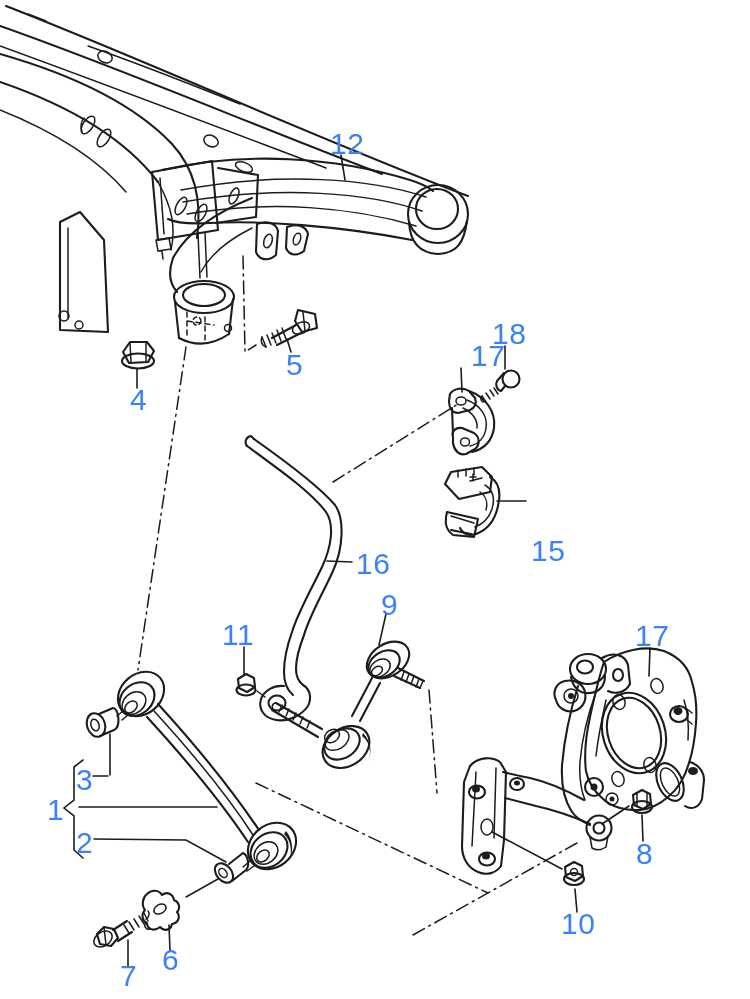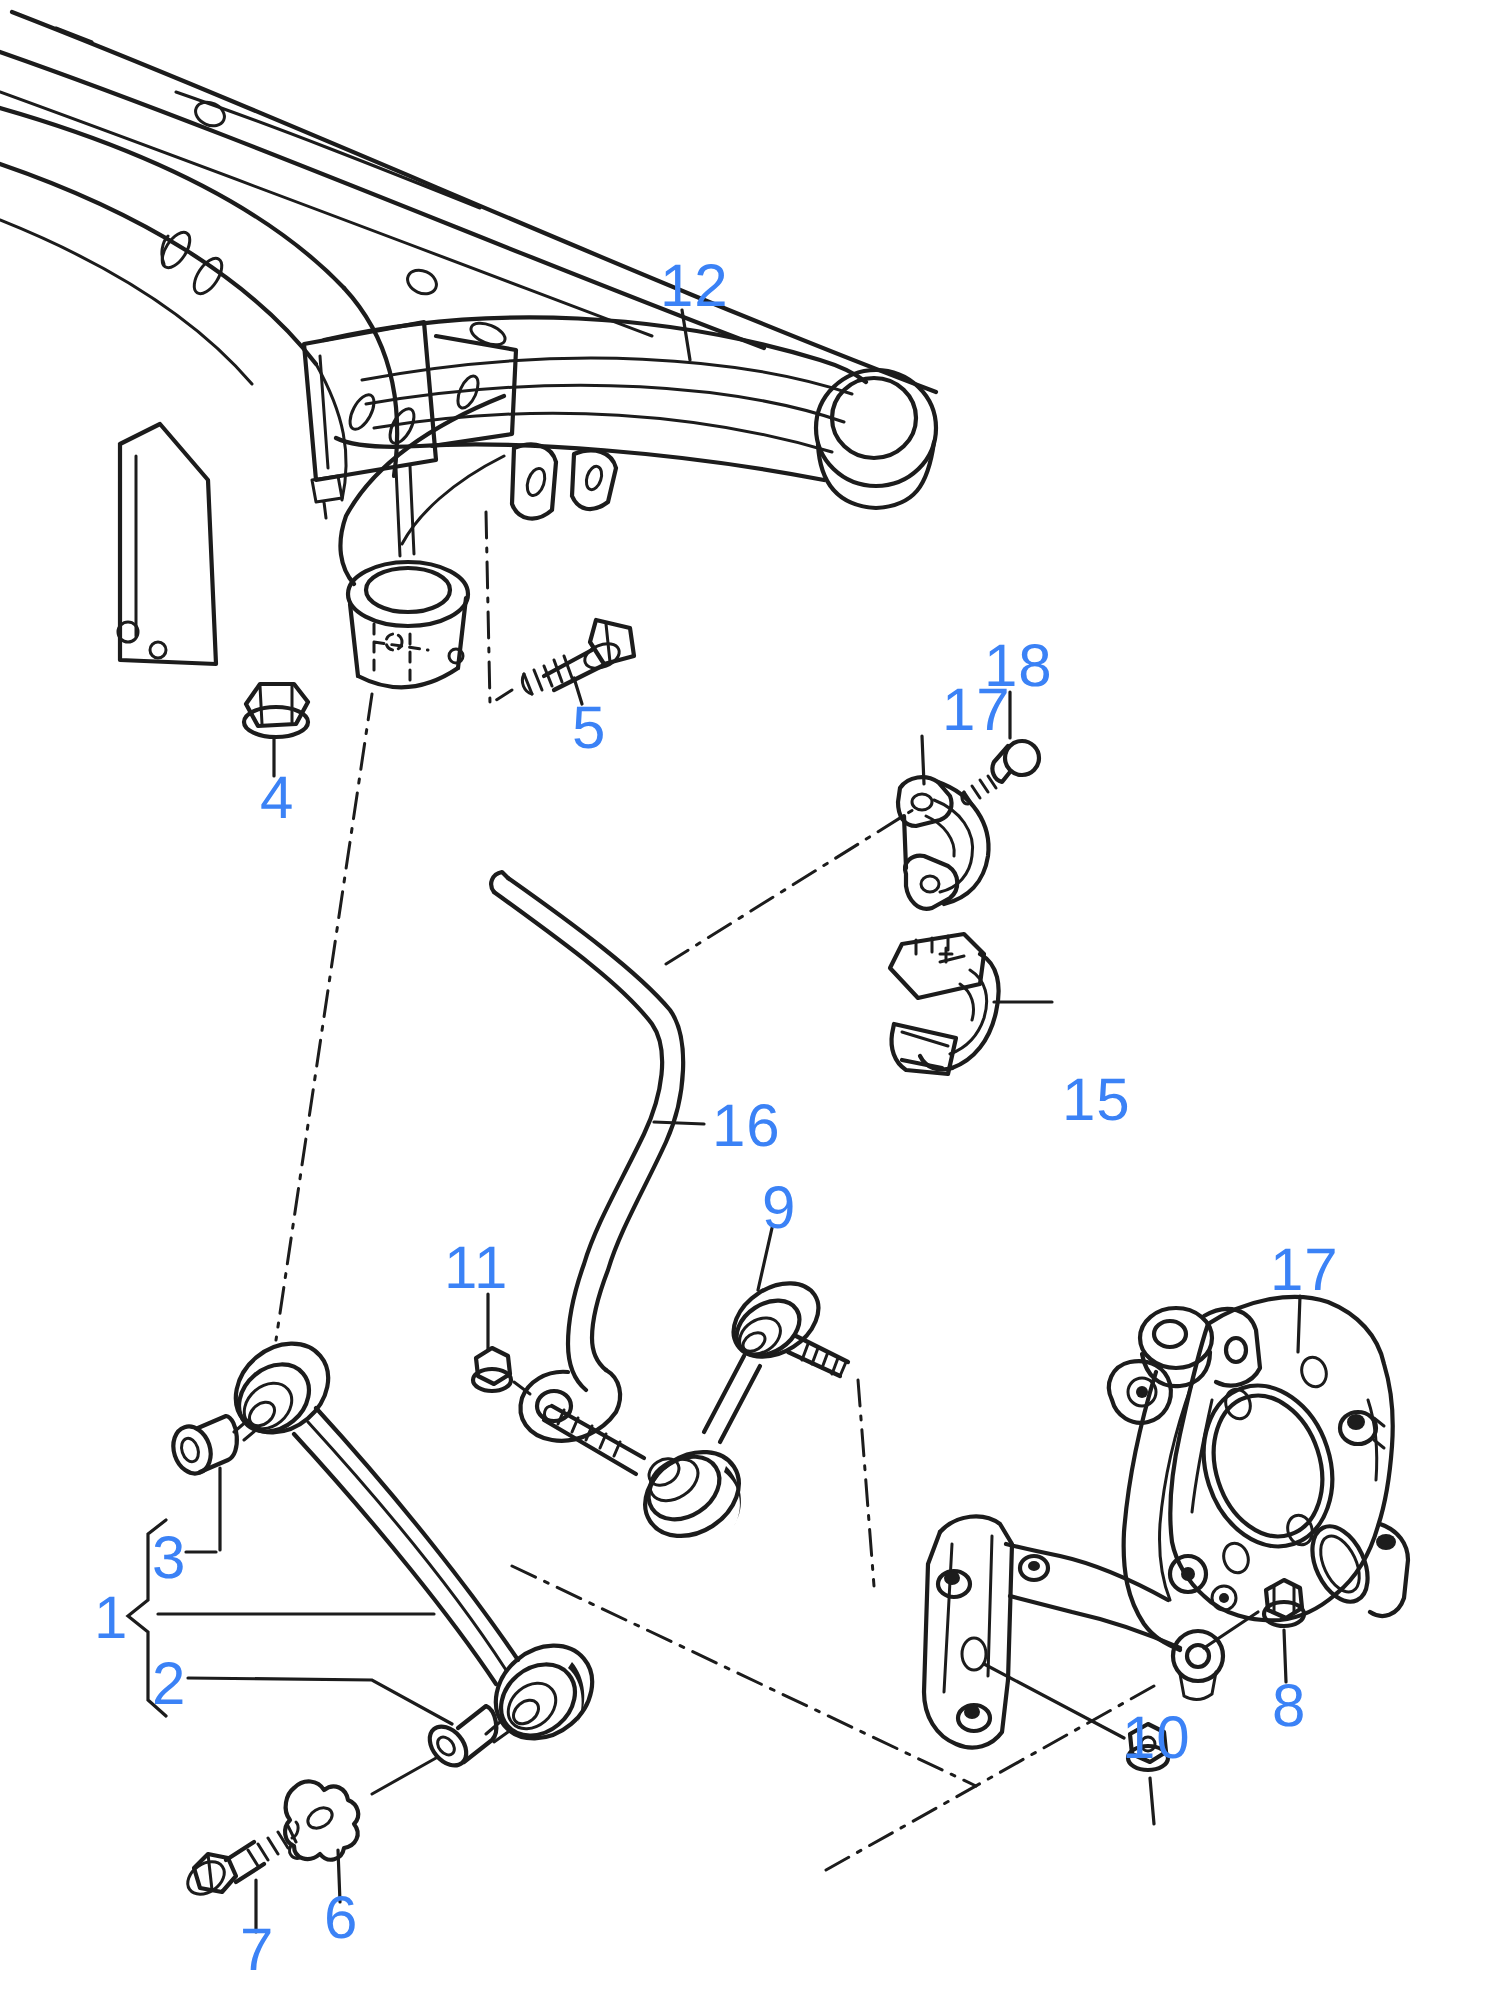--- a/index.html
+++ b/index.html
@@ -335,17 +335,17 @@
 <div class="part-label" style="left:492px;top:319px;">18</div>
 <div class="part-label" style="left:531px;top:488px;margin-top:48px;">15</div>
 <div class="part-label" style="left:356px;top:549px;">16</div>
 <div class="part-label" style="left:381px;top:590px;">9</div>
 <div class="part-label" style="left:222px;top:620px;">11</div>
 <div class="part-label" style="left:635px;top:621px;">17</div>
 <div class="part-label" style="left:76px;top:765px;">3</div>
 <div class="part-label" style="left:47px;top:795px;">1</div>
 <div class="part-label" style="left:76px;top:828px;">2</div>
 <div class="part-label" style="left:636px;top:839px;">8</div>
-<div class="part-label" style="left:561px;top:855px;">10</div>
+<div class="part-label" style="left:561px;top:909px;">10</div>
 <div class="part-label" style="left:162px;top:945px;">6</div>
 <div class="part-label" style="left:120px;top:961px;">7</div>
 
 </div>
 
 </body></html>

